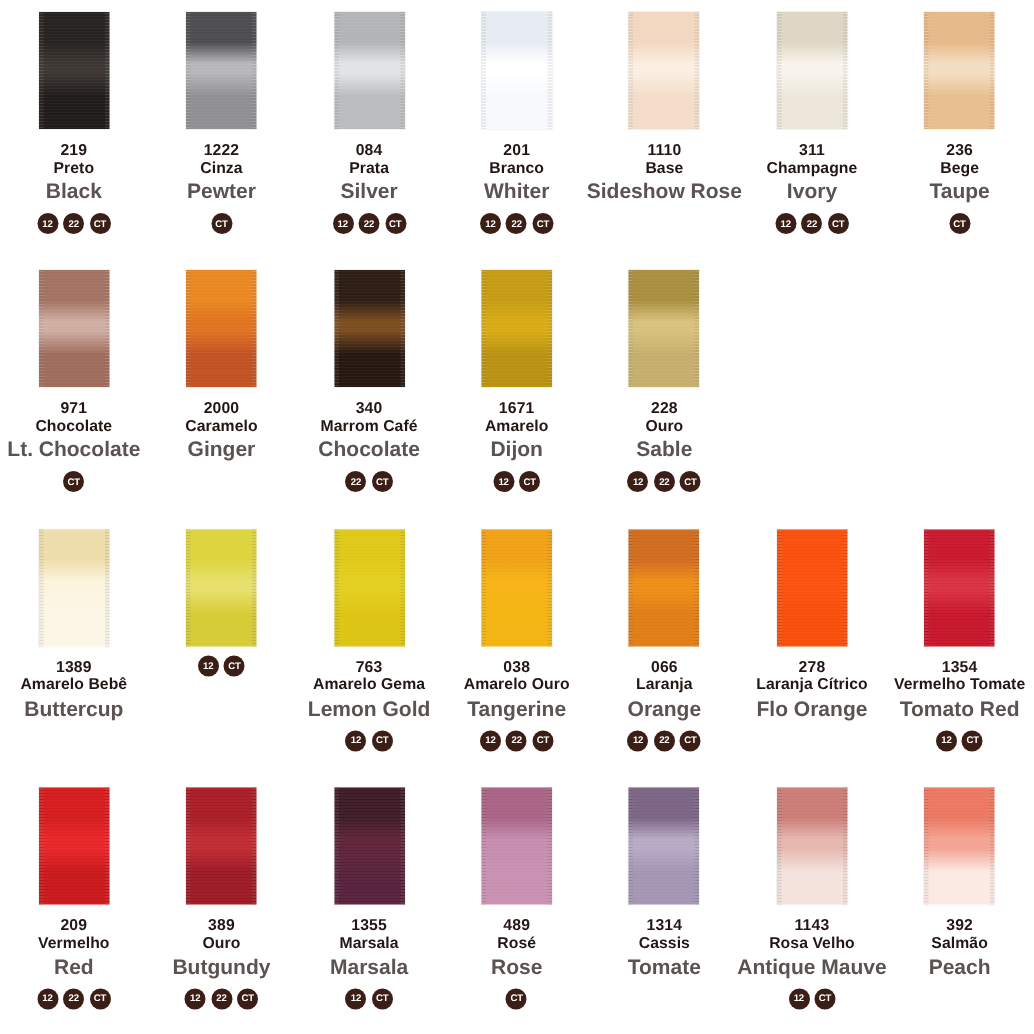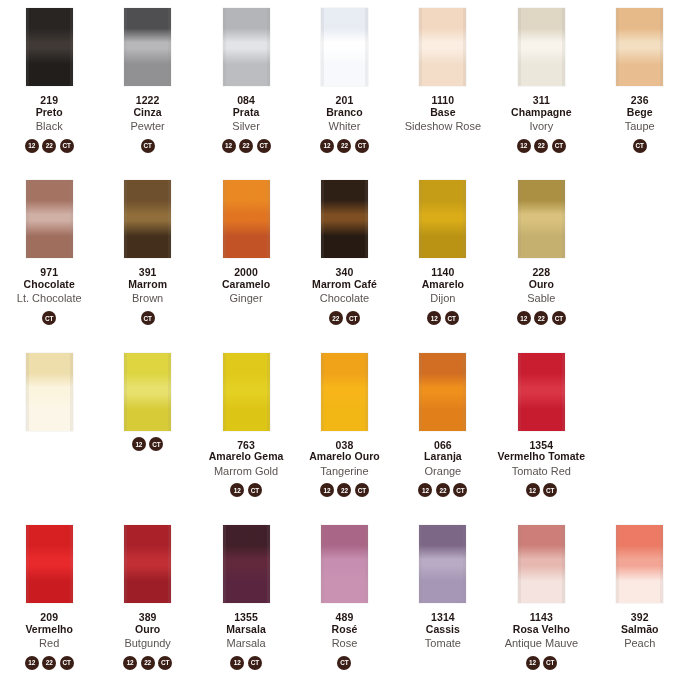--- a/index.html
+++ b/index.html
@@ -70,22 +70,22 @@
     letter-spacing: 0.1px;
   }
   .name-pt {
     font-size: 10.5px;
     font-weight: bold;
     color: #231715;
     letter-spacing: 0.05px;
     white-space: nowrap;
   }
   .name-en {
-    font-size: 11px;
-    font-weight: normal;
+    font-size: 14px;
+    font-weight: bold;
     color: #5a5351;
     margin-top: 1.5px;
     white-space: nowrap;
   }
   .badges {
     margin-top: 6px;
     display: flex;
     gap: 3.5px;
     justify-content: center;
     align-items: center;
@@ -231,35 +231,20 @@
         <div class="labels">
           <div class="code">971</div>
           <div class="name-pt">Chocolate</div>
           <div class="name-en">Lt. Chocolate</div>
         </div>
         <div class="badges">
           <div class="badge" style="background: rgb(59, 31, 23); color: rgb(255, 255, 255);">CT</div>
         </div>
       </div>
       <div class="cell">
-        <div class="swatch" style="background: linear-gradient(rgb(107, 75, 40) 0%, rgb(107, 75, 40) 26%, rgb(141, 106, 54) 44%, rgb(141, 106, 54) 52%, rgb(62, 42, 22) 72%, rgb(62, 42, 22) 100%);">
-          <div class="sheen"></div>
-          <div class="edge l"></div>
-          <div class="edge r"></div>
-        </div>
-        <div class="labels">
-          <div class="code">391</div>
-          <div class="name-pt">Marrom</div>
-          <div class="name-en">Brown</div>
-        </div>
-        <div class="badges">
-          <div class="badge" style="background: rgb(59, 31, 23); color: rgb(255, 255, 255);">CT</div>
-        </div>
-      </div>
-      <div class="cell">
         <div class="swatch" style="background: linear-gradient(rgb(233, 134, 30) 0%, rgb(233, 134, 30) 26%, rgb(224, 113, 28) 44%, rgb(224, 113, 28) 52%, rgb(193, 79, 32) 72%, rgb(193, 79, 32) 100%);">
           <div class="sheen"></div>
           <div class="edge l"></div>
           <div class="edge r"></div>
         </div>
         <div class="labels">
           <div class="code">2000</div>
           <div class="name-pt">Caramelo</div>
           <div class="name-en">Ginger</div>
         </div>
@@ -281,21 +266,21 @@
           <div class="badge" style="background: rgb(59, 31, 23); color: rgb(255, 255, 255);">CT</div>
         </div>
       </div>
       <div class="cell">
         <div class="swatch" style="background: linear-gradient(rgb(196, 154, 16) 0%, rgb(196, 154, 16) 26%, rgb(216, 170, 18) 44%, rgb(216, 170, 18) 52%, rgb(184, 144, 14) 72%, rgb(184, 144, 14) 100%);">
           <div class="sheen"></div>
           <div class="edge l"></div>
           <div class="edge r"></div>
         </div>
         <div class="labels">
-          <div class="code">1140</div>
+          <div class="code">1671</div>
           <div class="name-pt">Amarelo</div>
           <div class="name-en">Dijon</div>
         </div>
         <div class="badges">
           <div class="badge" style="background: rgb(59, 31, 23); color: rgb(255, 255, 255);">12</div>
           <div class="badge" style="background: rgb(59, 31, 23); color: rgb(255, 255, 255);">CT</div>
         </div>
       </div>
       <div class="cell">
         <div class="swatch" style="background: linear-gradient(rgb(169, 141, 62) 0%, rgb(169, 141, 62) 26%, rgb(216, 192, 122) 44%, rgb(216, 192, 122) 52%, rgb(197, 174, 108) 72%, rgb(197, 174, 108) 100%);">
@@ -315,20 +300,25 @@
         </div>
       </div>
     </div>
     <div class="row">
       <div class="cell">
         <div class="swatch" style="background: linear-gradient(rgb(238, 221, 170) 0%, rgb(238, 221, 170) 26%, rgb(251, 244, 221) 44%, rgb(251, 244, 221) 52%, rgb(251, 246, 230) 72%, rgb(251, 246, 230) 100%);">
           <div class="sheen"></div>
           <div class="edge l"></div>
           <div class="edge r"></div>
         </div>
+        <div class="labels">
+          <div class="code">1389</div>
+          <div class="name-pt">Amarelo Bebê</div>
+          <div class="name-en">Buttercup</div>
+        </div>
         <div class="badges"></div>
       </div>
       <div class="cell">
         <div class="swatch" style="background: linear-gradient(rgb(221, 212, 60) 0%, rgb(221, 212, 60) 26%, rgb(231, 224, 106) 44%, rgb(231, 224, 106) 52%, rgb(214, 203, 51) 72%, rgb(214, 203, 51) 100%);">
           <div class="sheen"></div>
           <div class="edge l"></div>
           <div class="edge r"></div>
         </div>
         <div class="badges">
           <div class="badge" style="background: rgb(59, 31, 23); color: rgb(255, 255, 255);">12</div>
@@ -337,21 +327,21 @@
       </div>
       <div class="cell">
         <div class="swatch" style="background: linear-gradient(rgb(223, 200, 21) 0%, rgb(223, 200, 21) 26%, rgb(227, 207, 29) 44%, rgb(227, 207, 29) 52%, rgb(220, 196, 15) 72%, rgb(220, 196, 15) 100%);">
           <div class="sheen"></div>
           <div class="edge l"></div>
           <div class="edge r"></div>
         </div>
         <div class="labels">
           <div class="code">763</div>
           <div class="name-pt">Amarelo Gema</div>
-          <div class="name-en">Marrom Gold</div>
+          <div class="name-en">Lemon Gold</div>
         </div>
         <div class="badges">
           <div class="badge" style="background: rgb(59, 31, 23); color: rgb(255, 255, 255);">12</div>
           <div class="badge" style="background: rgb(59, 31, 23); color: rgb(255, 255, 255);">CT</div>
         </div>
       </div>
       <div class="cell">
         <div class="swatch" style="background: linear-gradient(rgb(240, 160, 19) 0%, rgb(240, 160, 19) 26%, rgb(247, 179, 19) 44%, rgb(247, 179, 19) 52%, rgb(242, 180, 15) 72%, rgb(242, 180, 15) 100%);">
           <div class="sheen"></div>
           <div class="edge l"></div>
@@ -377,20 +367,33 @@
         <div class="labels">
           <div class="code">066</div>
           <div class="name-pt">Laranja</div>
           <div class="name-en">Orange</div>
         </div>
         <div class="badges">
           <div class="badge" style="background: rgb(59, 31, 23); color: rgb(255, 255, 255);">12</div>
           <div class="badge" style="background: rgb(59, 31, 23); color: rgb(255, 255, 255);">22</div>
           <div class="badge" style="background: rgb(59, 31, 23); color: rgb(255, 255, 255);">CT</div>
         </div>
+      </div>
+      <div class="cell">
+        <div class="swatch" style="background: linear-gradient(rgb(251, 78, 10) 0%, rgb(251, 78, 10) 26%, rgb(251, 80, 11) 44%, rgb(251, 80, 11) 52%, rgb(248, 77, 9) 72%, rgb(248, 77, 9) 100%);">
+          <div class="sheen"></div>
+          <div class="edge l"></div>
+          <div class="edge r"></div>
+        </div>
+        <div class="labels">
+          <div class="code">278</div>
+          <div class="name-pt">Laranja Cítrico</div>
+          <div class="name-en">Flo Orange</div>
+        </div>
+        <div class="badges"></div>
       </div>
       <div class="cell">
         <div class="swatch" style="background: linear-gradient(rgb(200, 23, 43) 0%, rgb(200, 23, 43) 26%, rgb(217, 48, 64) 44%, rgb(217, 48, 64) 52%, rgb(198, 21, 42) 72%, rgb(198, 21, 42) 100%);">
           <div class="sheen"></div>
           <div class="edge l"></div>
           <div class="edge r"></div>
         </div>
         <div class="labels">
           <div class="code">1354</div>
           <div class="name-pt">Vermelho Tomate</div>

